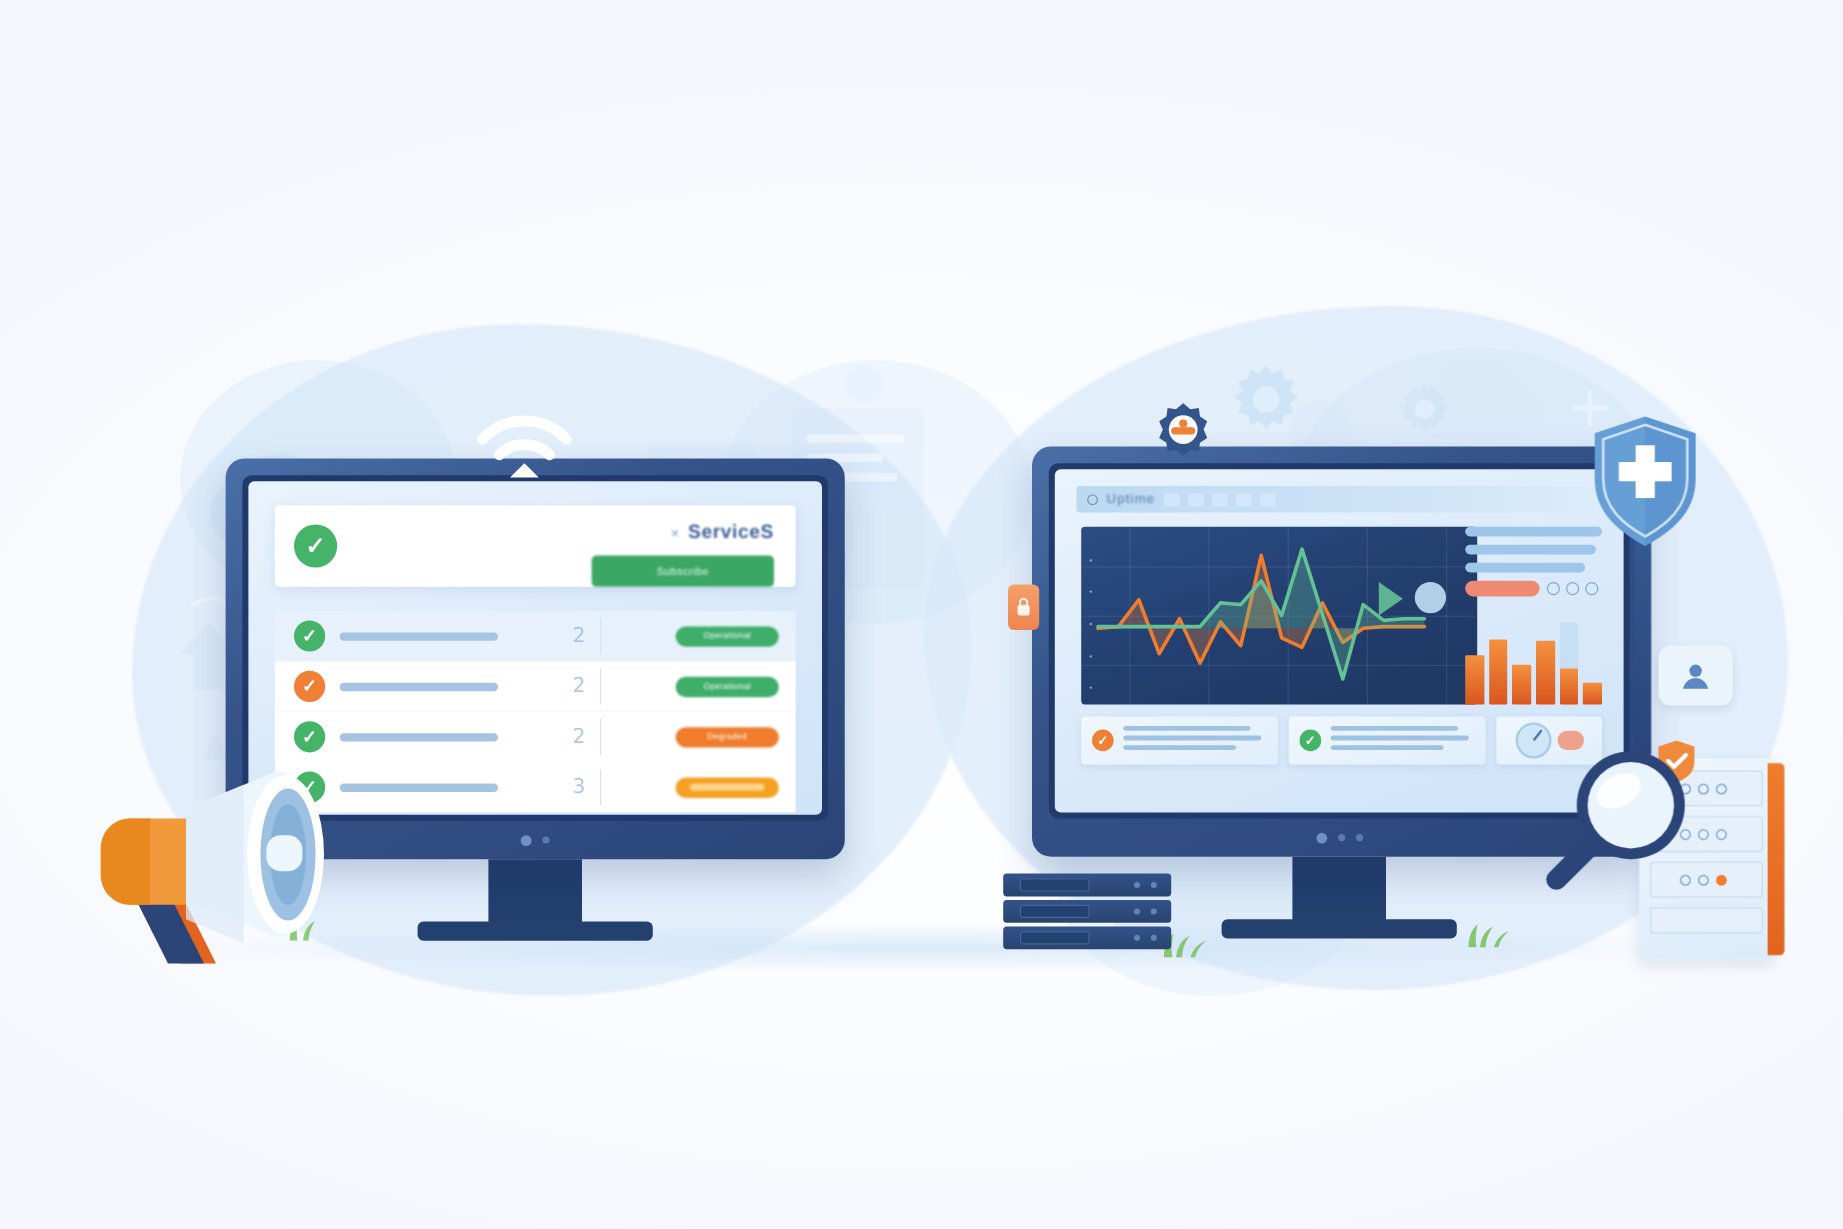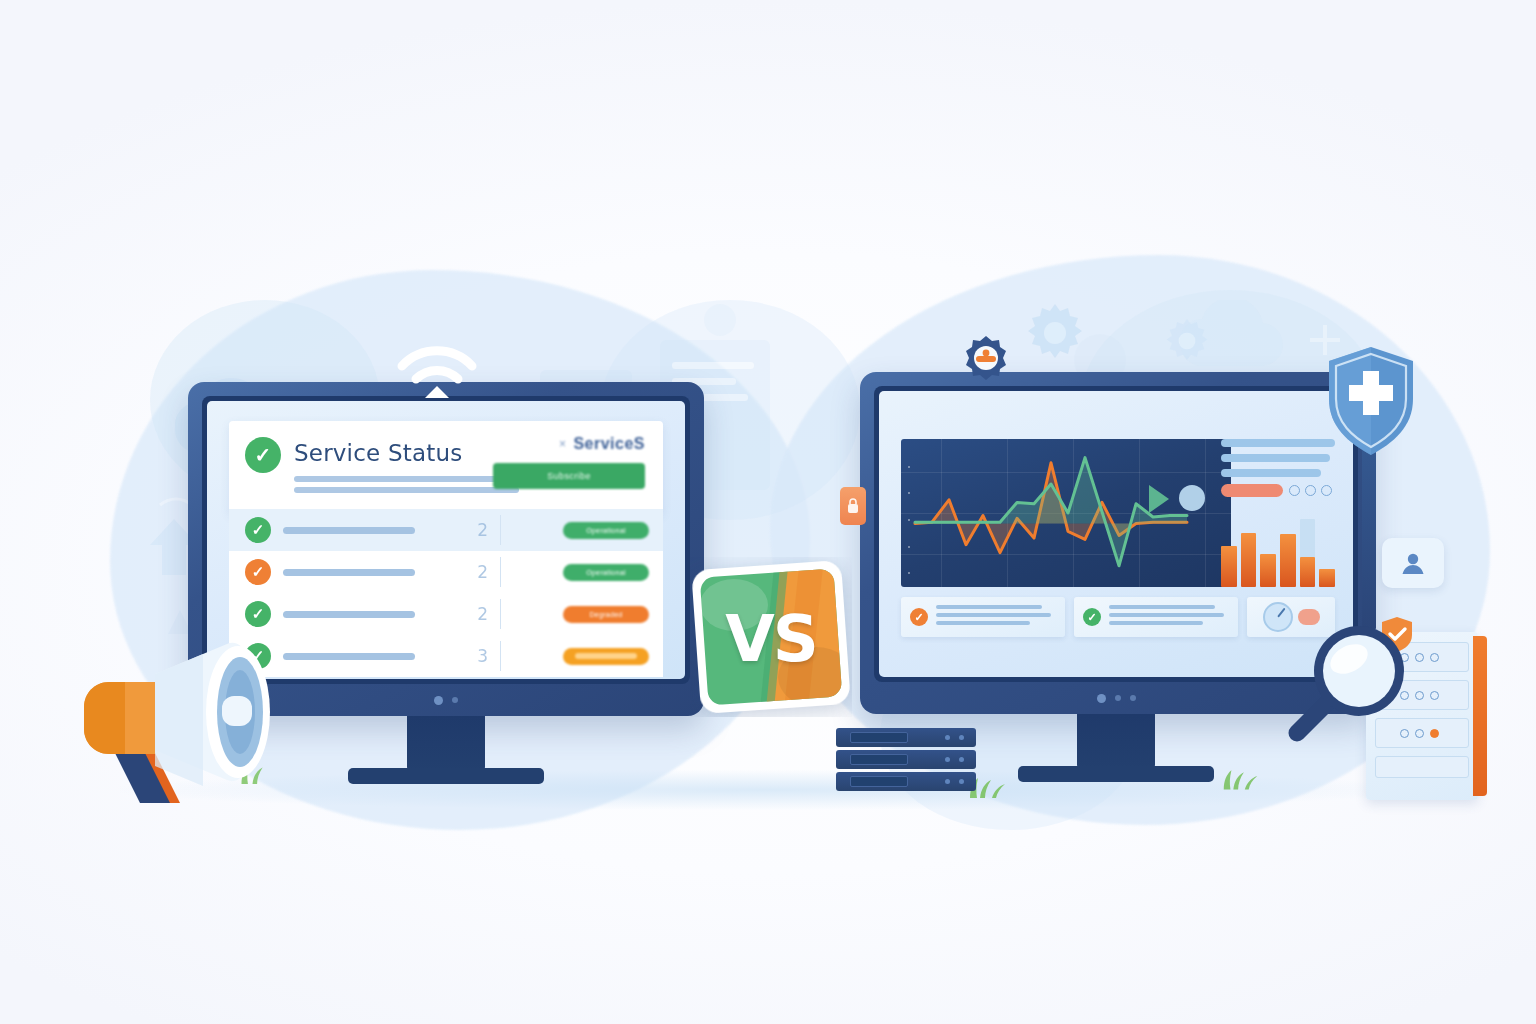--- a/index.html
+++ b/index.html
@@ -383,27 +383,20 @@
   </svg>
 
   <div class="monitor" style="left:188px; top:382px; width:516px; height:334px;">
     <div class="mon-bezel"></div>
     <div class="mon-inner">
       <div class="mon-screen">
 
         <div class="statuscard">
           <div class="sc-head">
             <div class="chk chk-lg chk-green">✓</div>
-            <div style="flex:1; min-width:0;">
-              <div class="sc-title">Service Status</div>
-              <div class="sc-bars">
-                <div class="bar" style="width:68%;"></div>
-                <div class="bar" style="width:64%;"></div>
-              </div>
-            </div>
             <div class="sc-logo">
               <span class="x">×</span>
               <span>ServiceS</span>
             </div>
             <div class="sc-btn">Subscribe</div>
           </div>
         </div>
 
         <div class="rows">
 
@@ -450,20 +443,29 @@
     </div>
   </div>
   <div class="mon-neck" style="left:446px; top:716px;"></div>
   <div class="mon-base" style="left:446px; top:768px;"></div>
 
   <div class="monitor" style="left:860px; top:372px; width:512px; height:342px;">
     <div class="mon-bezel"></div>
     <div class="mon-inner">
       <div class="mon-screen">
 
+        <div class="dash-head">
+          <span class="dh-ring"></span>
+          <span class="dh-text">Uptime</span>
+          <span class="dh-seg"></span>
+            <span class="dh-seg"></span>
+            <span class="dh-seg"></span>
+          <span class="dh-seg"></span>
+            <span class="dh-seg"></span>
+        </div>
 
         <div class="chart-panel">
           <div class="grid-v" style="left:12%"></div>
           <div class="grid-v" style="left:32%"></div>
           <div class="grid-v" style="left:52%"></div>
           <div class="grid-v" style="left:72%"></div>
           <div class="grid-v" style="left:92%"></div>
           <div class="grid-h" style="top:22%"></div>
           <div class="grid-h" style="top:50%"></div>
           <div class="grid-h" style="top:78%"></div>
@@ -659,34 +661,14 @@
     <path d="M93 54l72-30c9-4 18 3 18 13v110c0 10-9 17-18 13l-72-30z" fill="#eef6fd"></path>
     <path d="M93 54l48-20v132l-48-20z" fill="#dcebf8" opacity=".75"></path>
 
     <ellipse cx="176" cy="92" rx="32" ry="66" fill="#ffffff"></ellipse>
     <ellipse cx="178" cy="92" rx="23" ry="55" fill="#9cc1e2"></ellipse>
     <ellipse cx="178" cy="92" rx="15" ry="42" fill="#7eaad4" opacity=".75"></ellipse>
 
     <rect x="160" y="76" width="30" height="30" rx="12" fill="#eef6fd"></rect>
   </svg>
 
-  <div class="vs-badge">
-    <svg viewBox="0 0 162 160" width="162" height="160">
-      <defs>
-        <clipPath id="vsclip">
-          <path d="M28 16h106a14 14 0 0 1 14 14v100a14 14 0 0 1-14 14H28a14 14 0 0 1-14-14V30a14 14 0 0 1 14-14z" transform="rotate(-4 81 80)"></path>
-        </clipPath>
-      </defs>
-
-      <path d="M24 8h114a18 18 0 0 1 18 18v108a18 18 0 0 1-18 18H24a18 18 0 0 1-18-18V26A18 18 0 0 1 24 8z" transform="rotate(-4 81 80)" fill="#ffffff" style="filter:drop-shadow(0 5px 11px rgba(40,70,120,.25));"></path>
-      <g clip-path="url(#vsclip)">
-        <rect x="0" y="0" width="162" height="160" fill="#56b87c"></rect>
-        <path d="M92 -10L74 172H170V-10z" fill="#f09a3c"></path>
-        <path d="M86 -10L68 172h14L100 -10z" fill="#46a86d" opacity=".55"></path>
-        <path d="M110 0L92 172h24L134 0z" fill="#e8882c" opacity=".45"></path>
-        <ellipse cx="44" cy="48" rx="34" ry="26" fill="#ffffff" opacity=".16"></ellipse>
-        <ellipse cx="126" cy="120" rx="38" ry="30" fill="#000000" opacity=".06"></ellipse>
-      </g>
-    </svg>
-    <div class="vs-text">VS</div>
-  </div>
 
 </div>
 
 </body></html>

